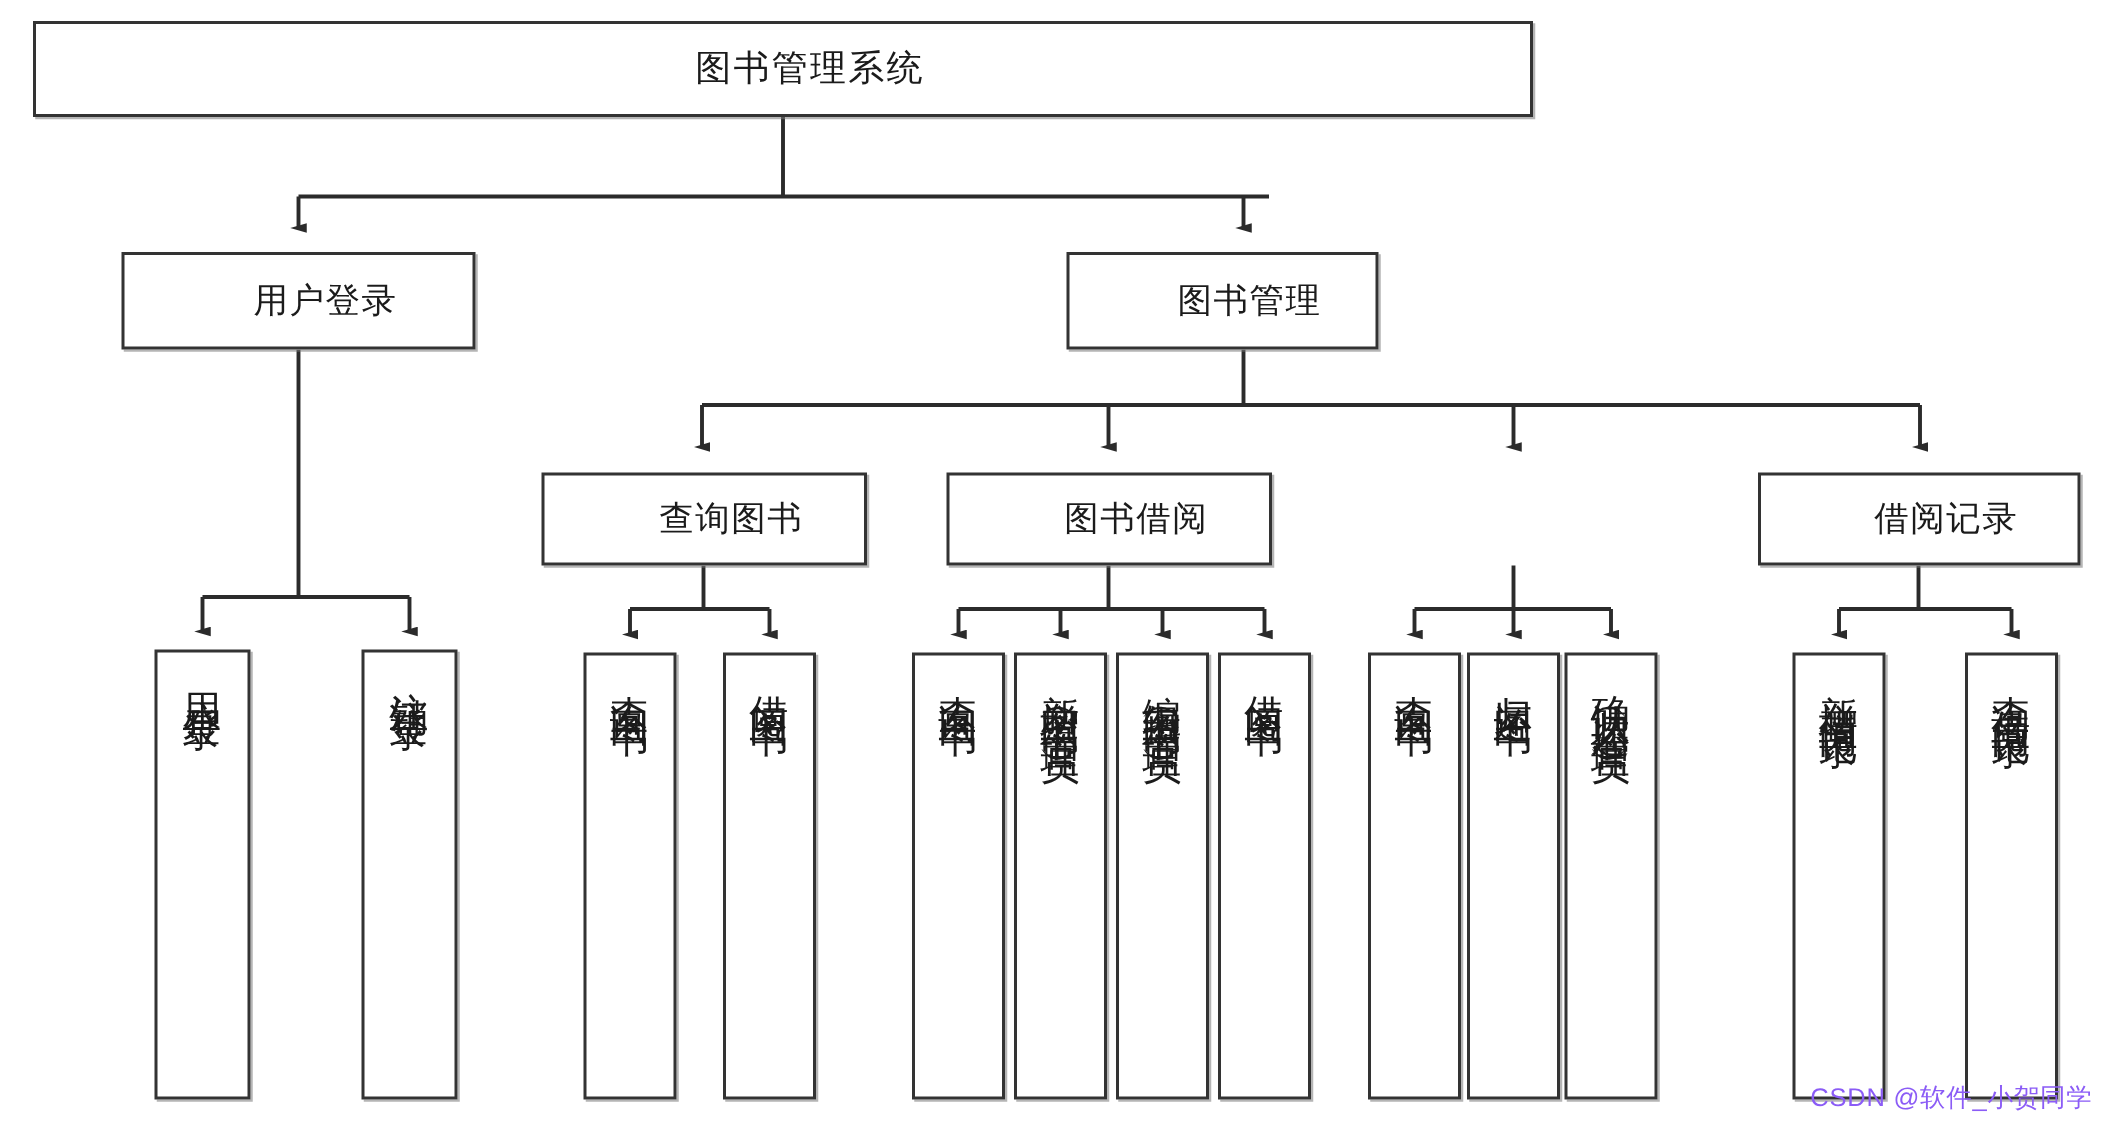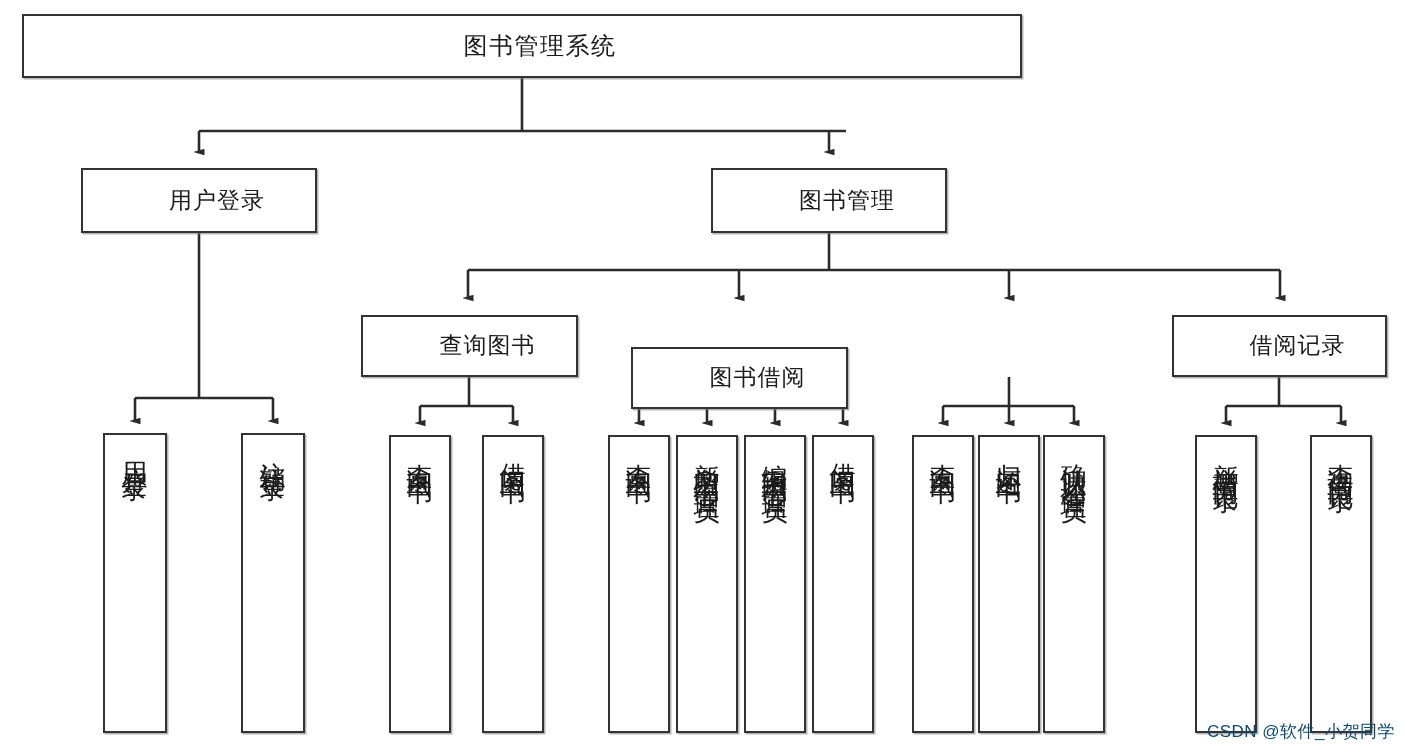--- a/index.html
+++ b/index.html
@@ -62,21 +62,21 @@
     line-height:1;
     white-space:nowrap;
     margin:0 auto;
   }
   
   #watermark{
     position:absolute;
     right:10px;
     bottom:4px;
     font-size:17px;
-    color:#0c4a6e;
+    color:#8b5cf6;
     letter-spacing:0.5px;
     white-space:nowrap;
     user-select:none;
   }
 </style>
 </head>
 <body>
 
 <div id="stage">
 
@@ -131,29 +131,29 @@
   </svg>
 
   <div class="node h root" style="left:22px; top:14px; width:1000px; height:64px;">
     <span class="label">图书管理系统</span>
   </div>
 
   <div class="node h" style="left:81px; top:168px; width:236px; height:65px;">
     <span class="label">用户登录</span>
   </div>
 
-  <div class="node h" style="left:711px; top:168px; width:236px; height:65px;">
+  <div class="node h" style="left:711px; top:168px; width:208px; height:65px;">
     <span class="label">图书管理</span>
   </div>
 
   <div class="node h" style="left:361px; top:315px; width:217px; height:62px;">
     <span class="label">查询图书</span>
   </div>
 
-  <div class="node h" style="left:631px; top:315px; width:217px; height:62px;margin-top:32px;">
+  <div class="node h" style="left:631px; top:315px; width:217px; height:62px;">
     <span class="label">图书借阅</span>
   </div>
 
 
   <div class="node h" style="left:1172px; top:315px; width:215px; height:62px;">
     <span class="label">借阅记录</span>
   </div>
 
   <div class="node v" style="left:103px; top:433px; width:64px; height:300px;">
     <span class="label">用户登录</span>

